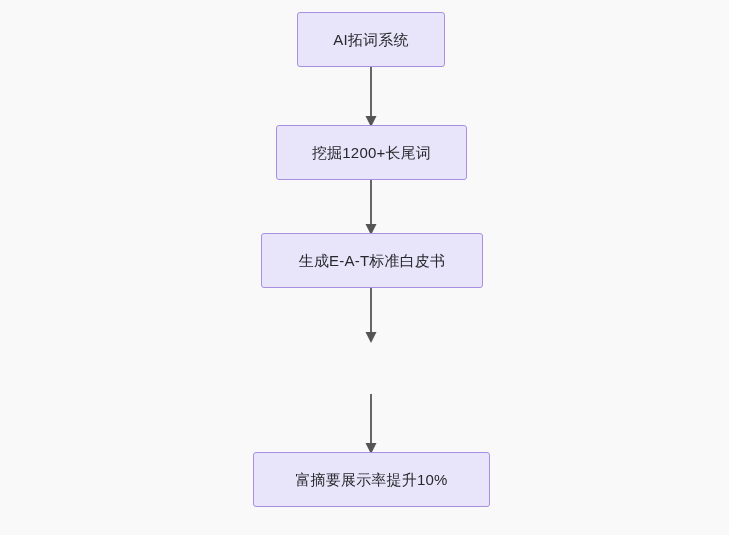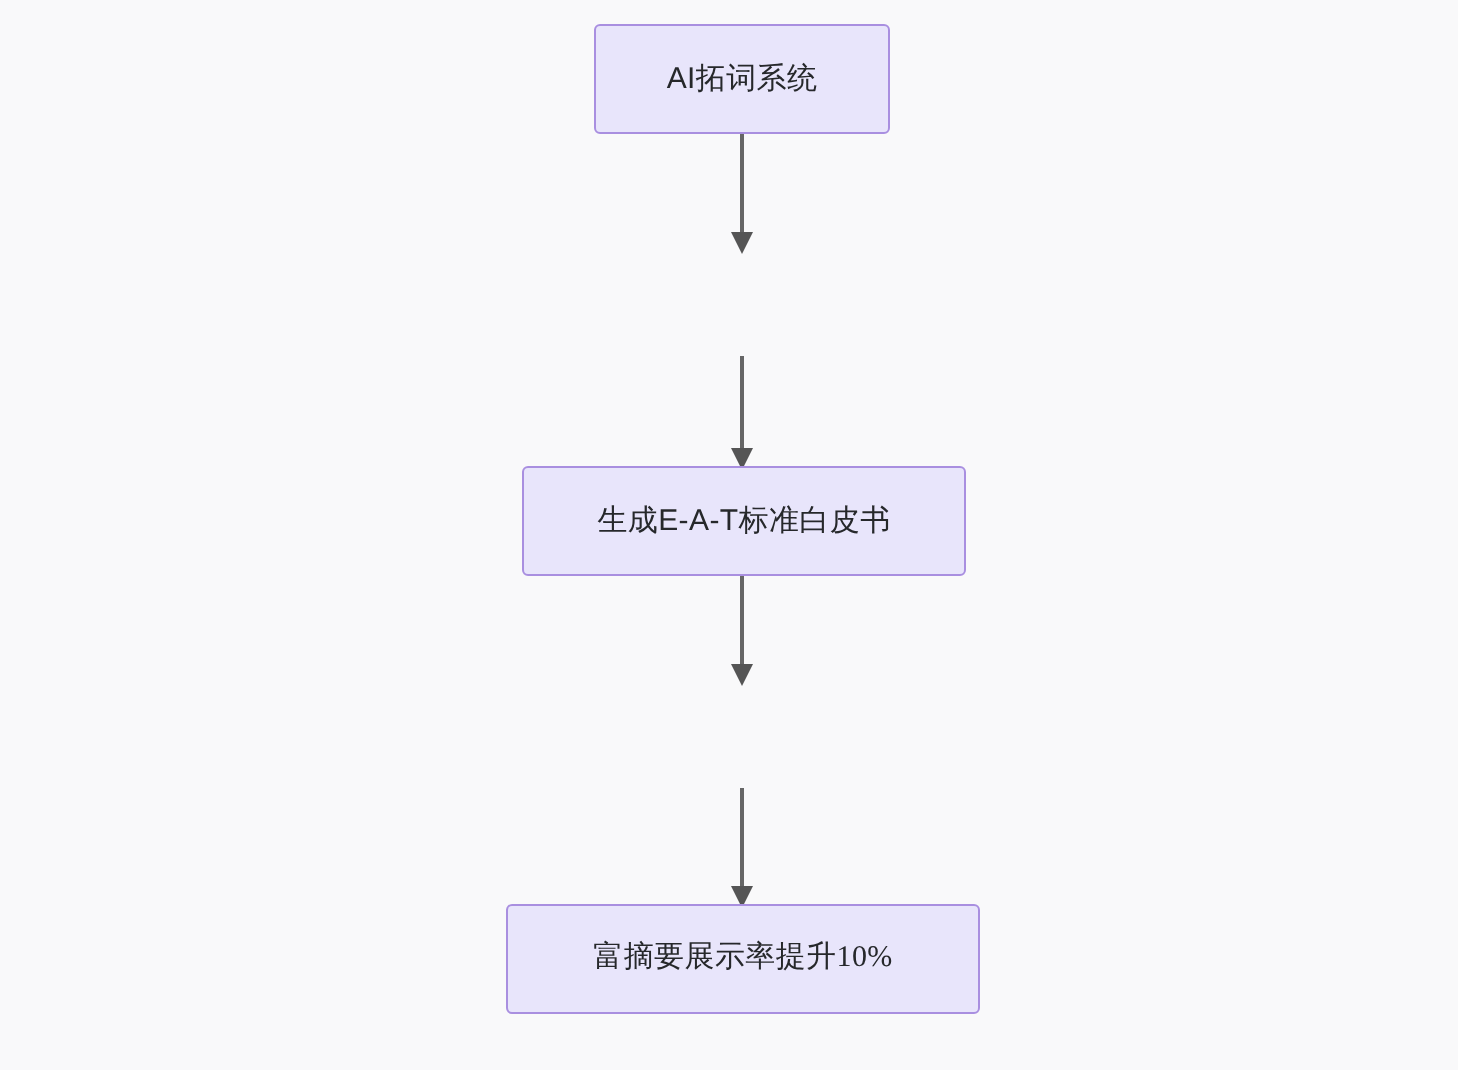--- a/index.html
+++ b/index.html
@@ -75,23 +75,26 @@
     <svg width="32" height="62" viewBox="0 0 32 62" aria-hidden="true">
       <line x1="16" y1="0" x2="16" y2="51" stroke="#666666" stroke-width="2"></line>
       <path d="M16 60 L10.5 49 L21.5 49 Z" fill="#555555"></path>
     </svg>
   </div>
 
   <div class="node" style="left:297px; top:12px; width:148px; height:55px;">
     <span class="node-label">AI拓词系统</span>
   </div>
 
+  <div class="node" style="left:276px; top:125px; width:191px; height:55px;">
+    <span class="node-label">挖掘1200+长尾词</span>
+  </div>
 
   <div class="node" style="left:261px; top:233px; width:222px; height:55px;">
     <span class="node-label">生成E-A-T标准白皮书</span>
   </div>
 
 
-  <div class="node" style="left:253px; top:452px; width:237px; height:55px;font-family:Liberation Serif, serif;">
+  <div class="node" style="left:253px; top:452px; width:237px; height:55px;">
     <span class="node-label">富摘要展示率提升10%</span>
   </div>
 
 </div>
 
 </body></html>

